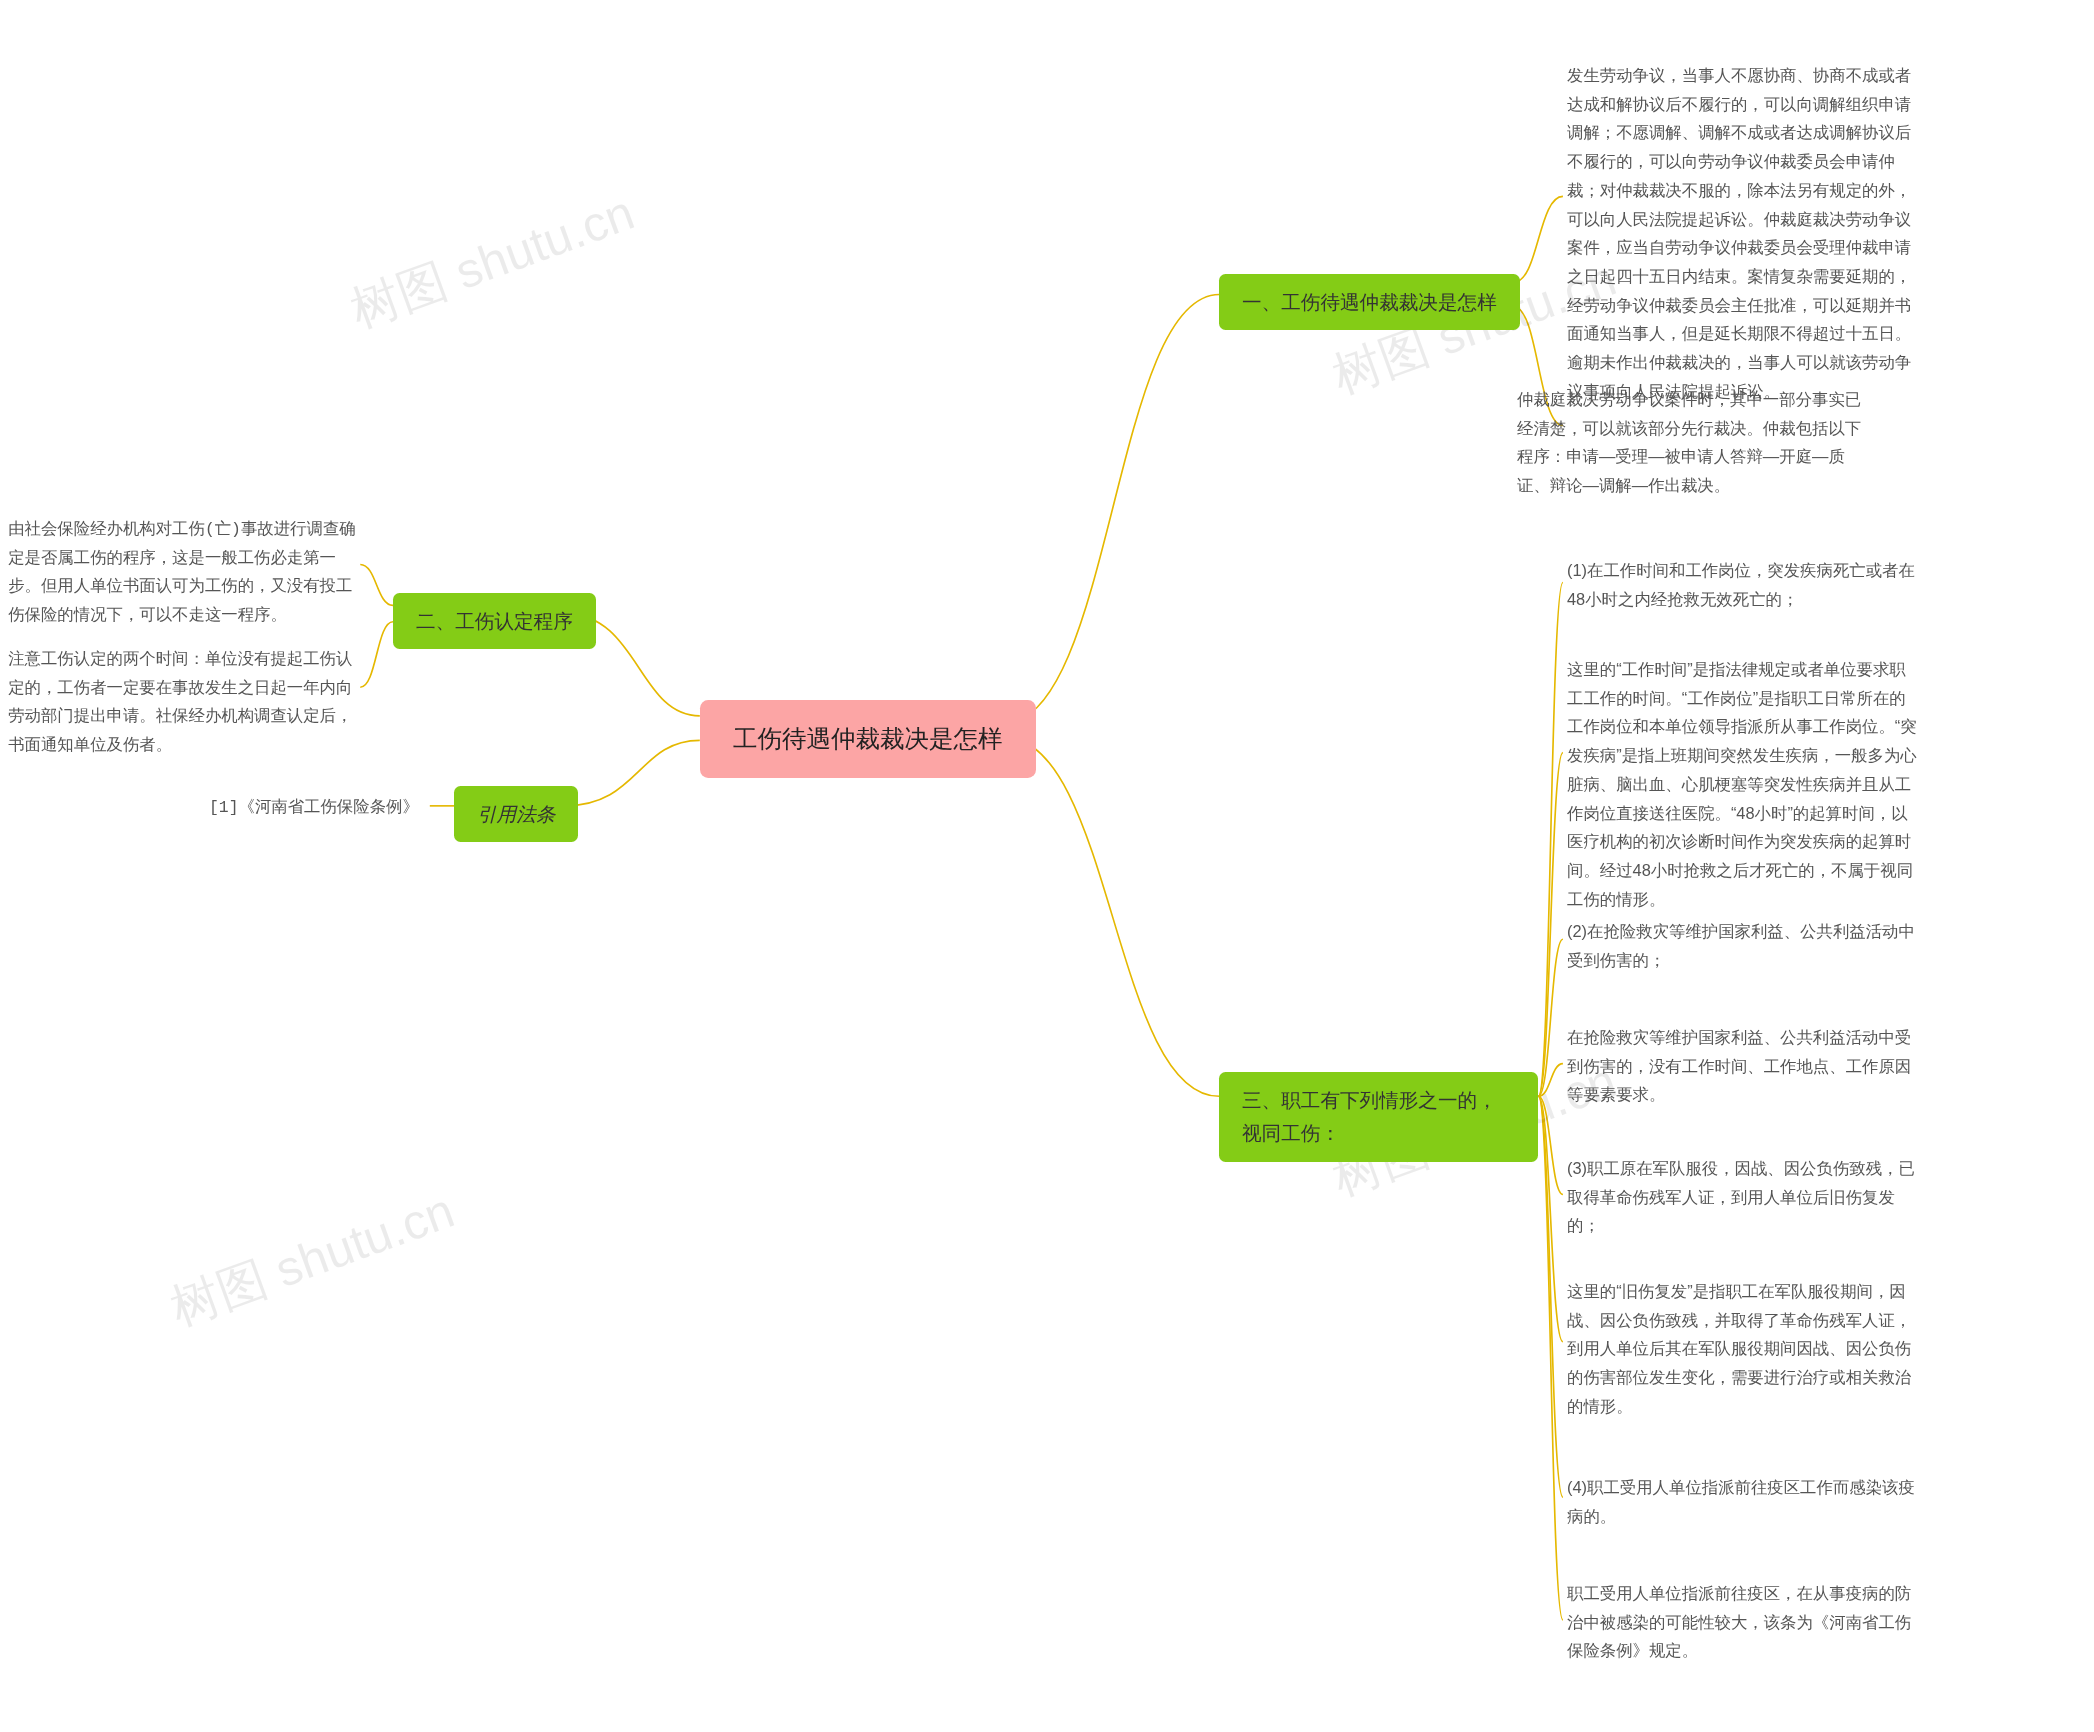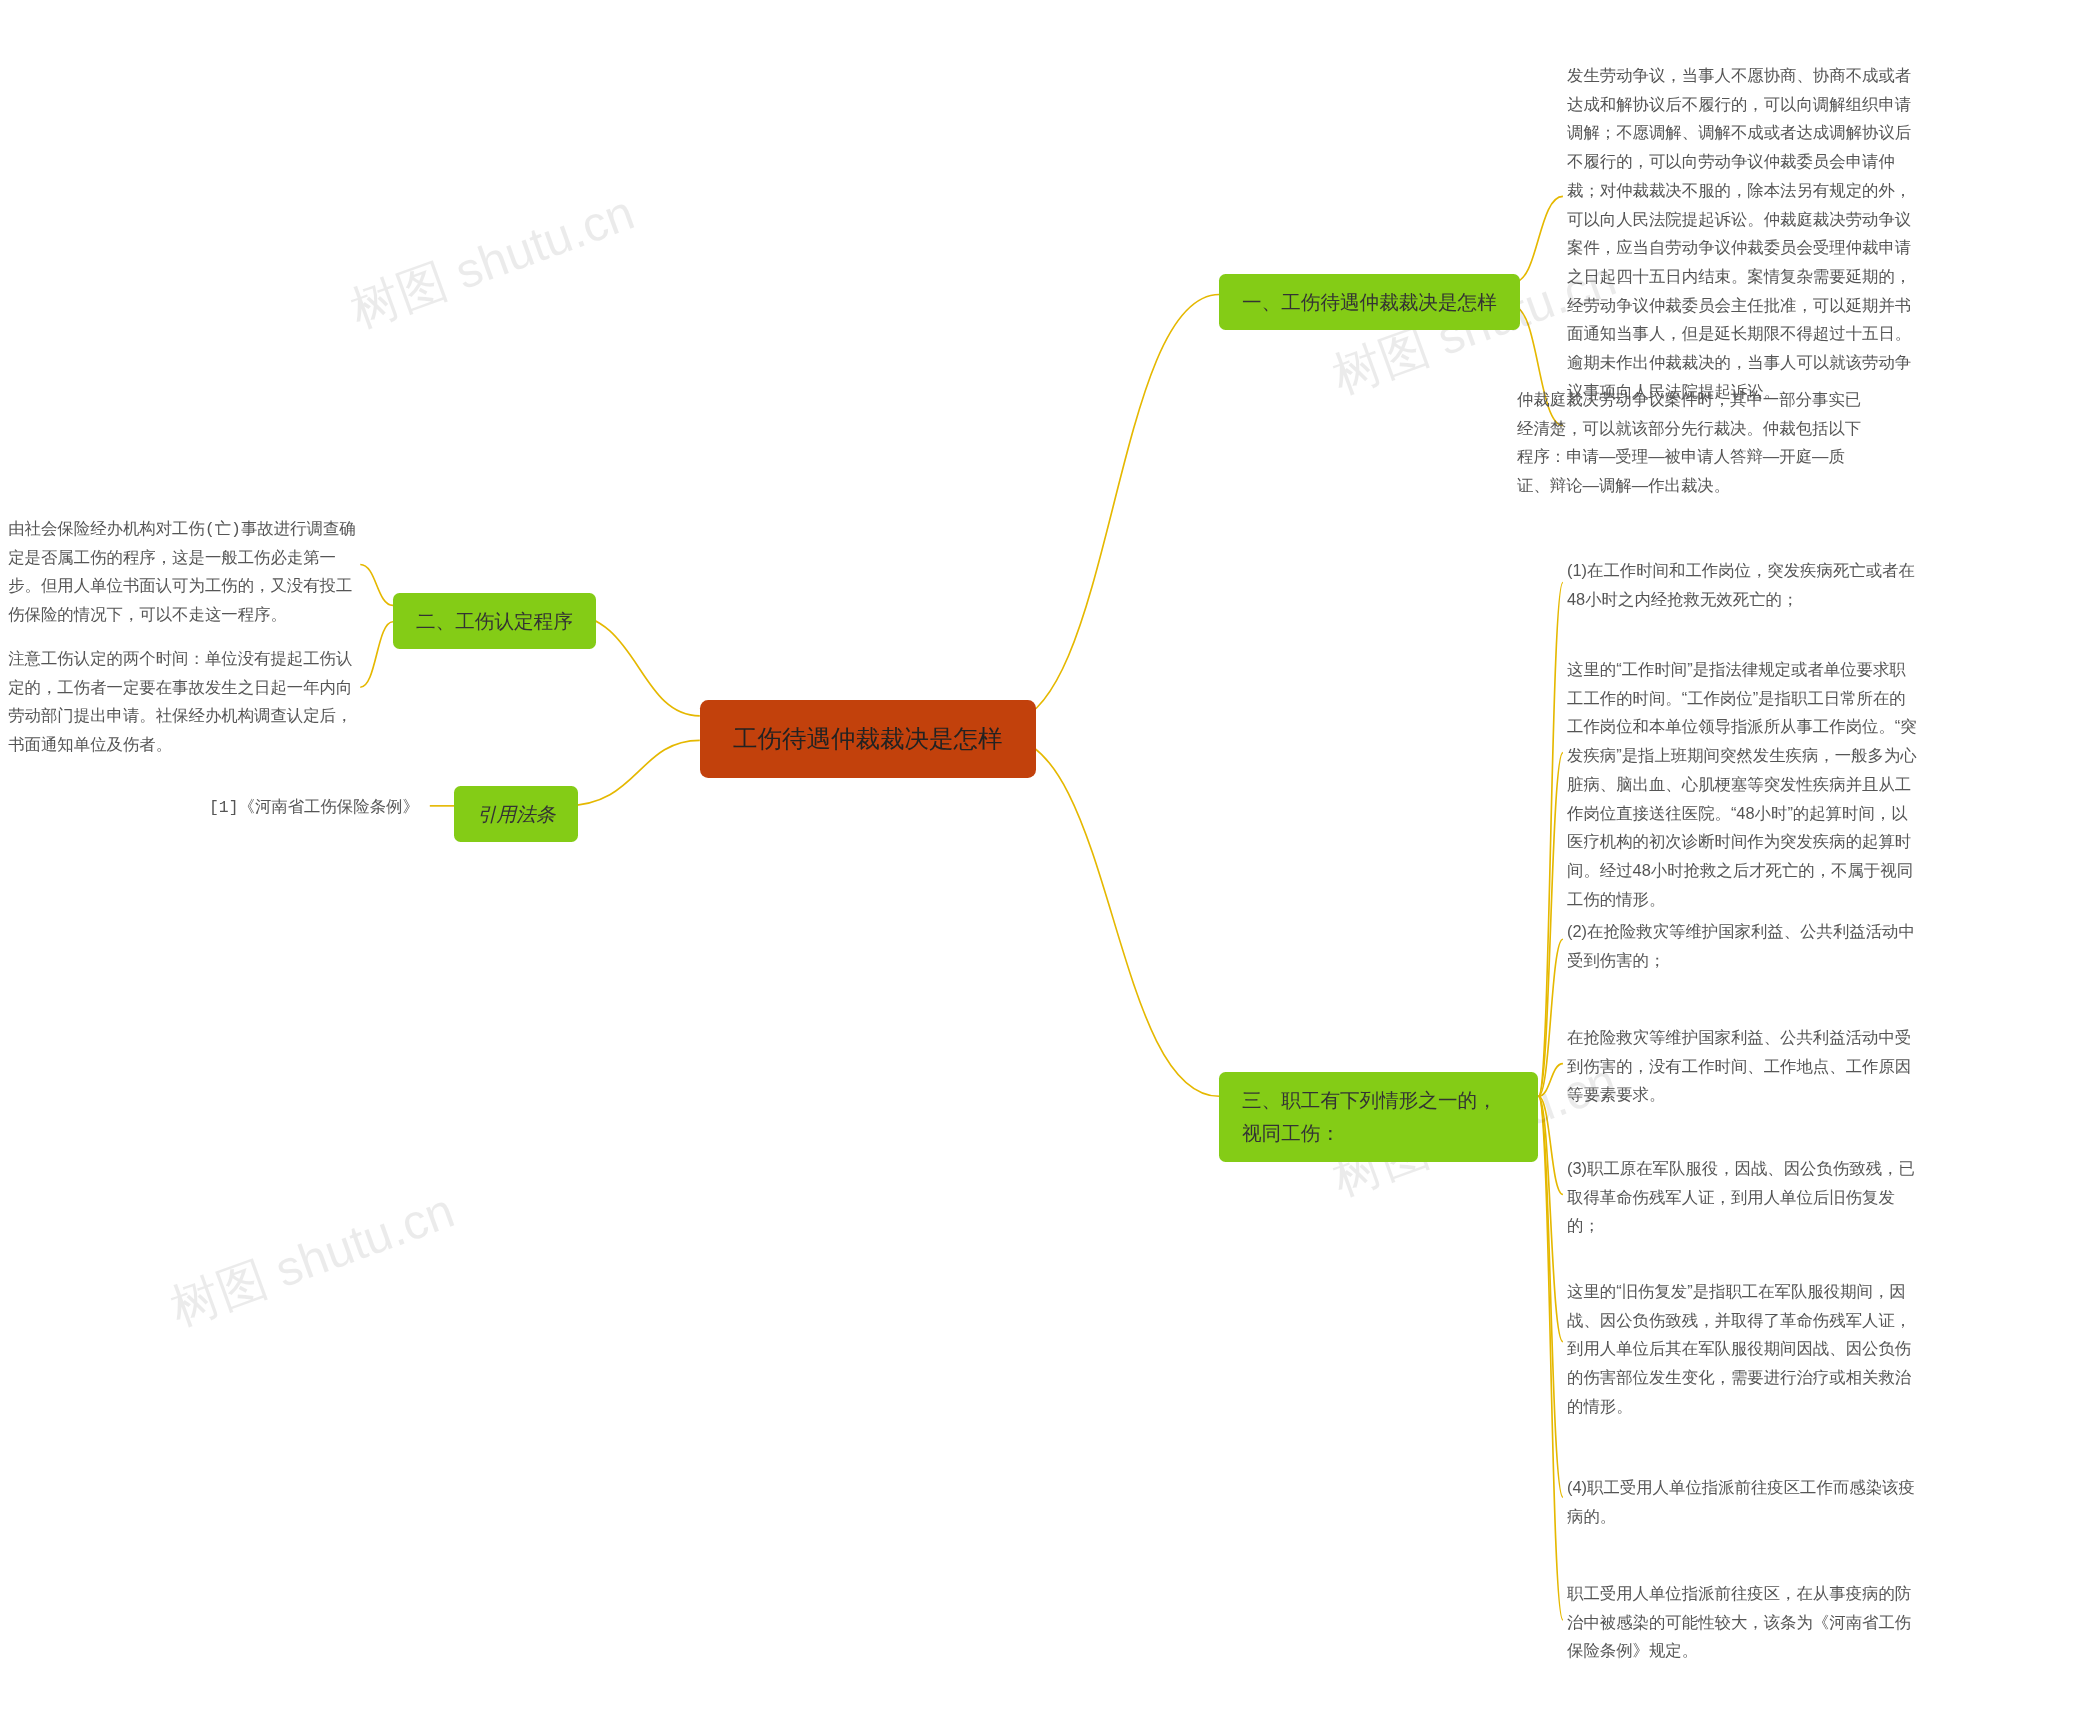--- a/index.html
+++ b/index.html
@@ -19,21 +19,21 @@
     height: 1732px;
     pointer-events: none;
   }
   .node {
     position: absolute;
     font-size: 18px;
     line-height: 1.7;
     color: #333333;
   }
   .node-root {
-    background: #c2410c;
+    background: #fca5a5;
     color: #222;
     border-radius: 8.2px;
     padding: 18px 33px;
     font-size: 24.5px;
     font-weight: 500;
     text-align: center;
   }
   .node-branch {
     background: #84cc16;
     color: #333;

